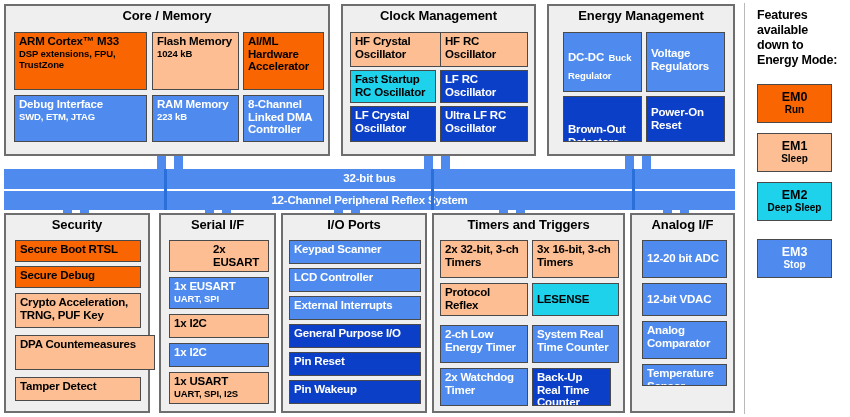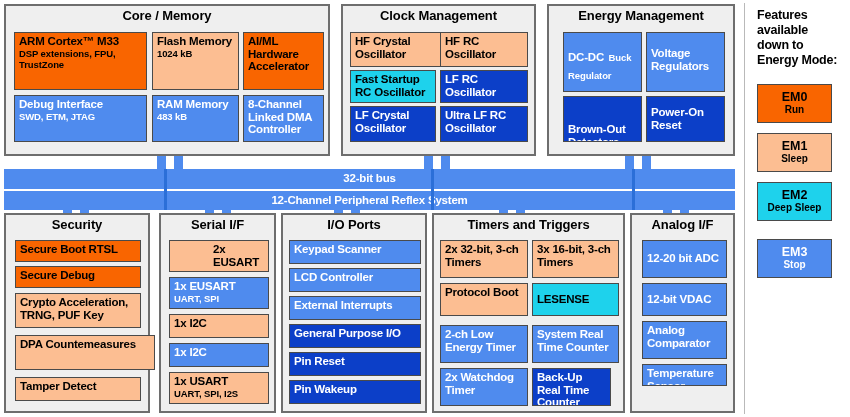--- a/index.html
+++ b/index.html
@@ -139,21 +139,21 @@
     </div>
     <div class="blk c-orange" style="left:237px; top:26px; width:81px; height:58px;">
       <span class="l1">AI/ML Hardware Accelerator</span>
     </div>
     <div class="blk c-blue" style="left:8px; top:89px; width:133px; height:47px;">
       <span class="l1">Debug Interface</span>
       <span class="l2">SWD, ETM, JTAG</span>
     </div>
     <div class="blk c-blue" style="left:146px; top:89px; width:87px; height:47px;">
       <span class="l1">RAM Memory</span>
-      <span class="l2">483 kB</span>
+      <span class="l2">223 kB</span>
     </div>
     <div class="blk c-blue" style="left:237px; top:89px; width:81px; height:47px;">
       <span class="l1">8-Channel Linked DMA Controller</span>
     </div>
   </div>
 
   <div class="panel" style="left:341px; top:4px; width:195px; height:152px;">
     <div class="panel-title">Clock Management</div>
     <div class="blk c-peach" style="left:7px; top:26px; width:96px; height:35px;">
       <span class="l1">HF Crystal Oscillator</span>
@@ -286,21 +286,21 @@
 
   <div class="panel" style="left:432px; top:213px; width:193px; height:200px;">
     <div class="panel-title">Timers and Triggers</div>
     <div class="blk c-peach" style="left:6px; top:25px; width:88px; height:38px;">
       <span class="l1">2x 32-bit, 3-ch Timers</span>
     </div>
     <div class="blk c-peach" style="left:98px; top:25px; width:87px; height:38px;">
       <span class="l1">3x 16-bit, 3-ch Timers</span>
     </div>
     <div class="blk c-peach" style="left:6px; top:68px; width:88px; height:33px;">
-      <span class="l1">Protocol Boot</span>
+      <span class="l1">Protocol Reflex</span>
     </div>
     <div class="blk c-cyan" style="left:98px; top:68px; width:87px; height:33px; padding-top:9px;">
       <span class="l1">LESENSE</span>
     </div>
     <div class="blk c-blue" style="left:6px; top:110px; width:88px; height:38px;">
       <span class="l1">2-ch Low Energy Timer</span>
     </div>
     <div class="blk c-blue" style="left:98px; top:110px; width:87px; height:38px;">
       <span class="l1">System Real Time Counter</span>
     </div>

